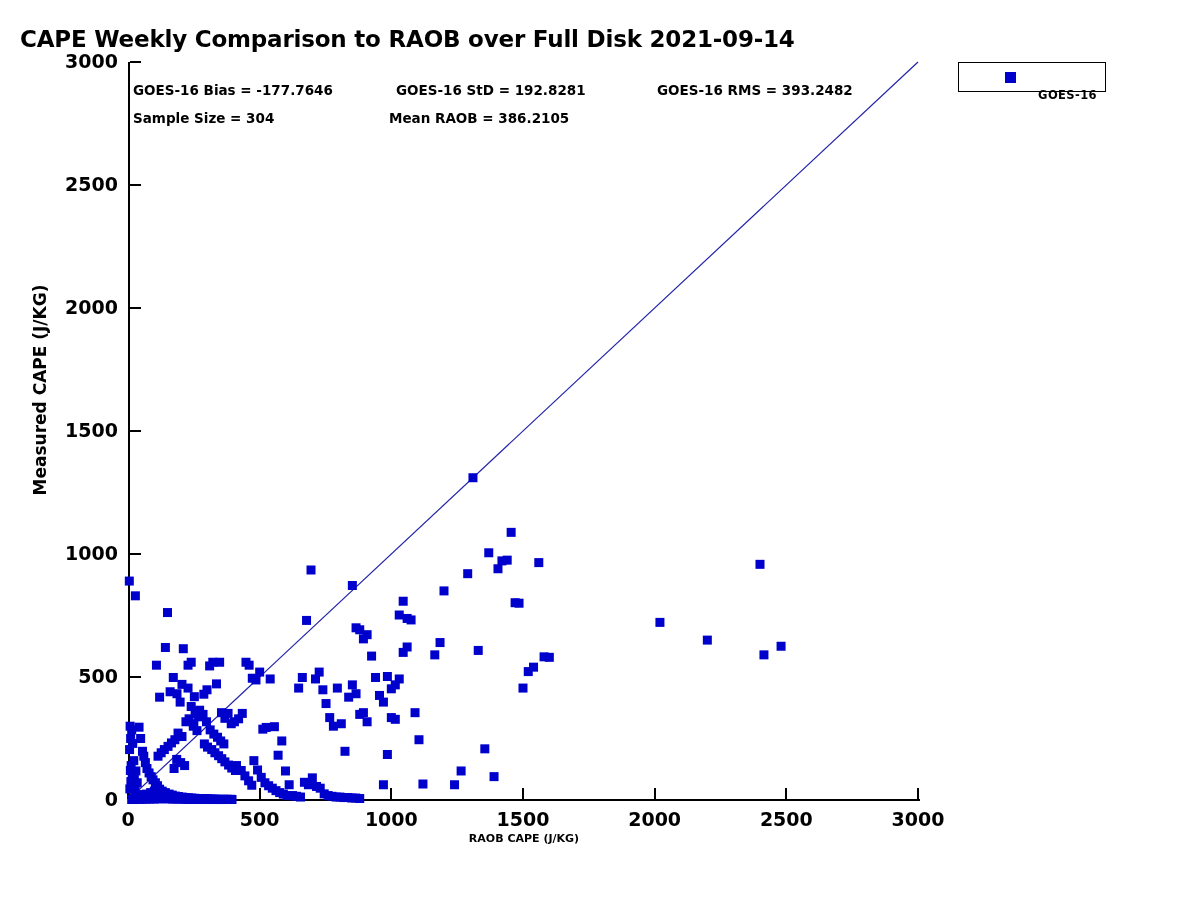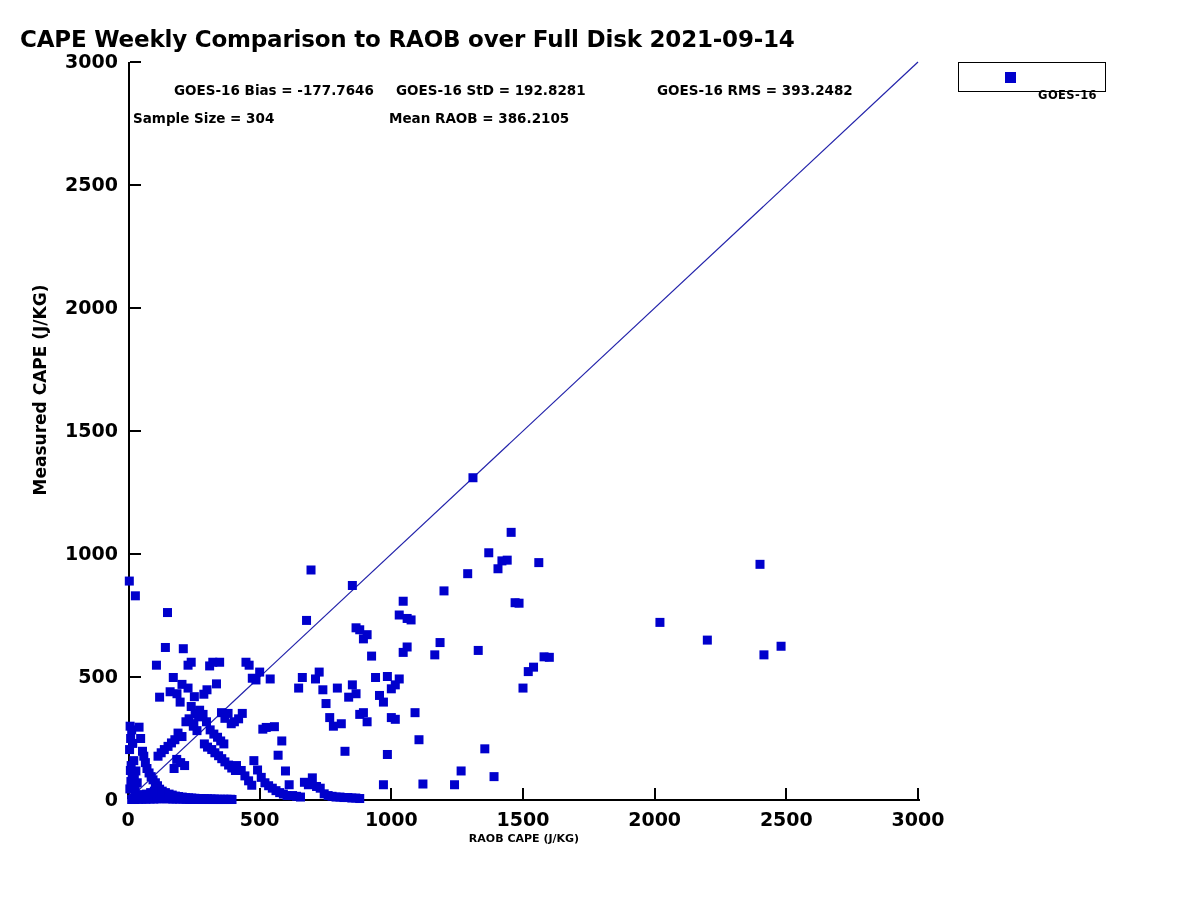--- a/index.html
+++ b/index.html
@@ -193,21 +193,21 @@
       <div class="ticklabel-x" style="left: 523px;">1500</div>
       <div class="ticklabel-x" style="left: 654.667px;">2000</div>
       <div class="ticklabel-x" style="left: 786.333px;">2500</div>
       <div class="ticklabel-x" style="left: 918px;">3000</div>
     </div>
 
   <div id="ylabel">Measured CAPE (J/KG)</div>
   <div id="xlabel">RAOB CAPE (J/KG)</div>
 
   <div id="stats-block">
-      <div class="stat" style="left: 133px; top: 82px; margin-left: 41px;">GOES-16 Bias = -177.7646</div>
+      <div class="stat" style="left: 133px; top: 82px;">GOES-16 Bias = -177.7646</div>
       <div class="stat" style="left: 396px; top: 82px;">GOES-16 StD = 192.8281</div>
       <div class="stat" style="left: 657px; top: 82px;">GOES-16 RMS = 393.2482</div>
       <div class="stat" style="left: 133px; top: 110px;">Sample Size = 304</div>
       <div class="stat" style="left: 389px; top: 110px;">Mean RAOB = 386.2105</div>
     </div>
 
   <div id="plot-area">
     <svg id="line-svg" viewBox="0 0 790 738" preserveAspectRatio="none">
         <line x1="0" y1="738" x2="790" y2="0" stroke="#2222AA" stroke-width="1.2"></line>
       </svg>

